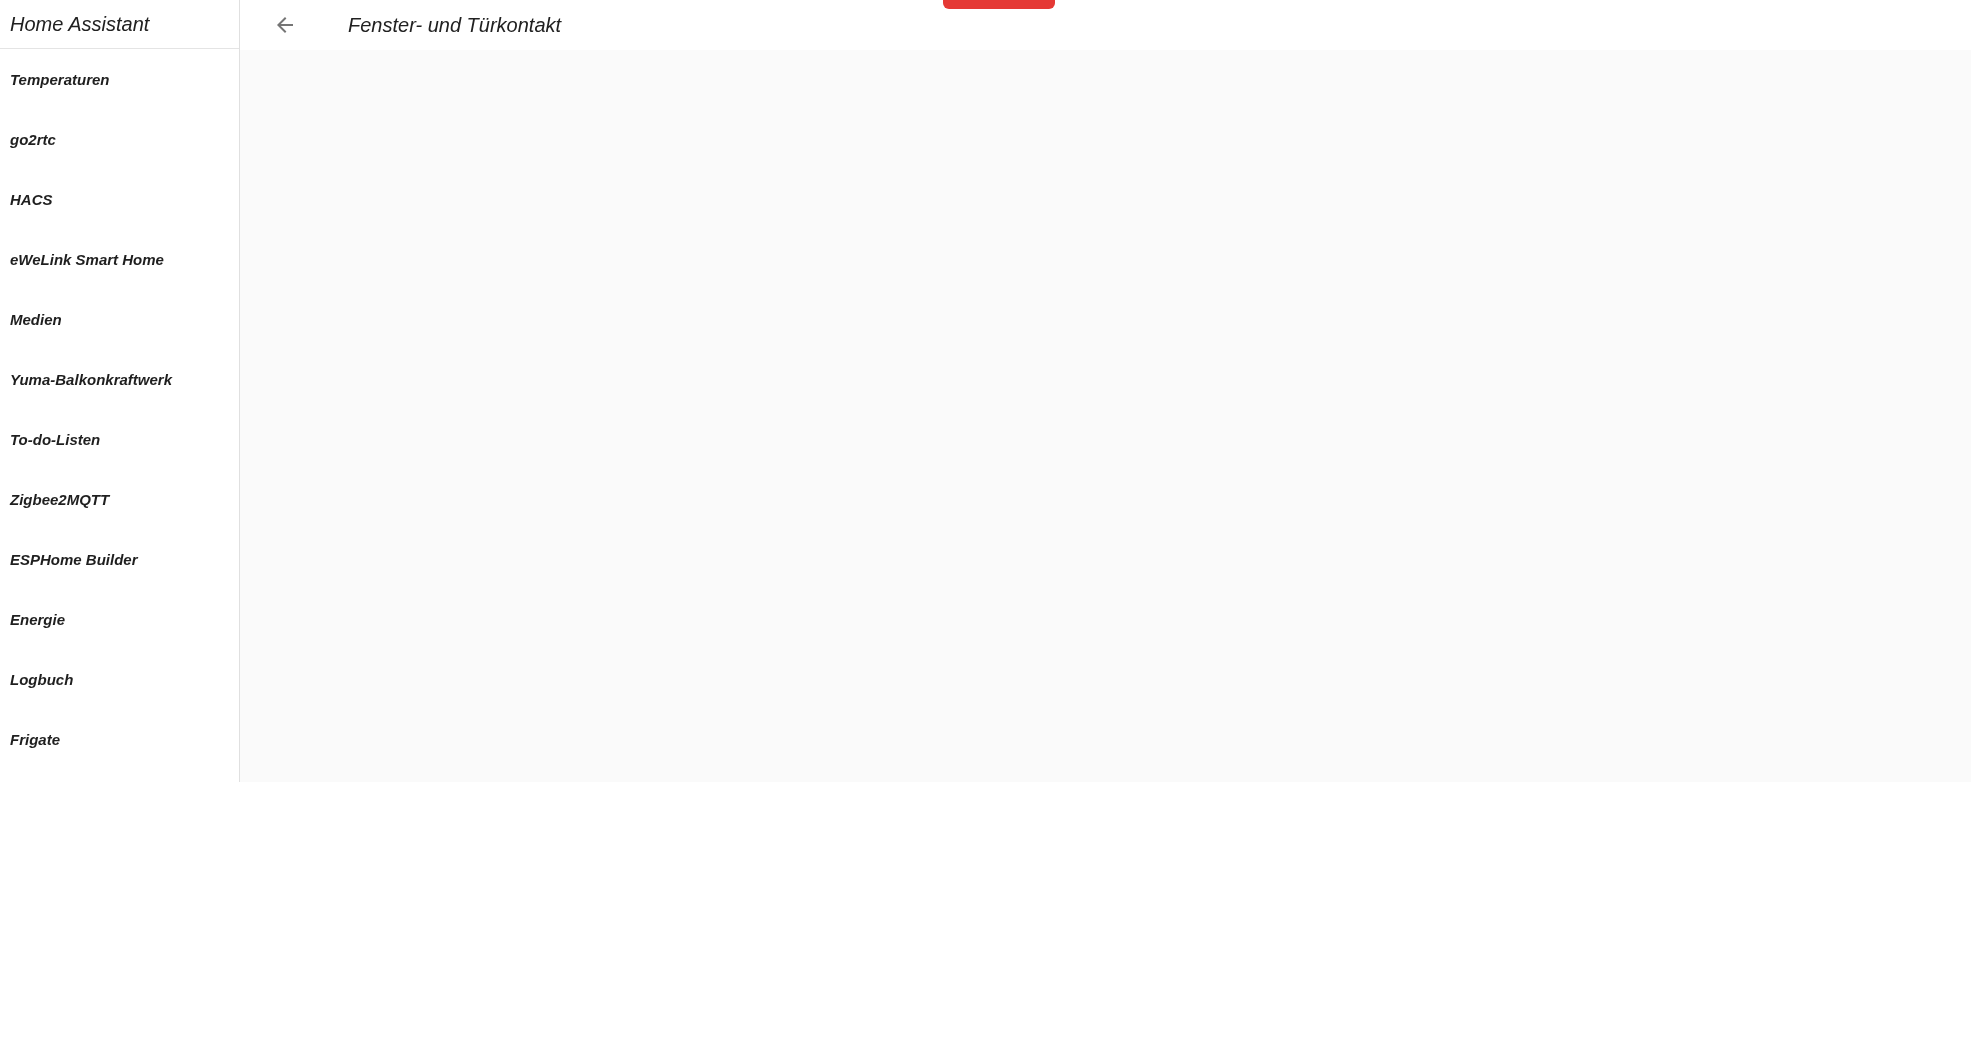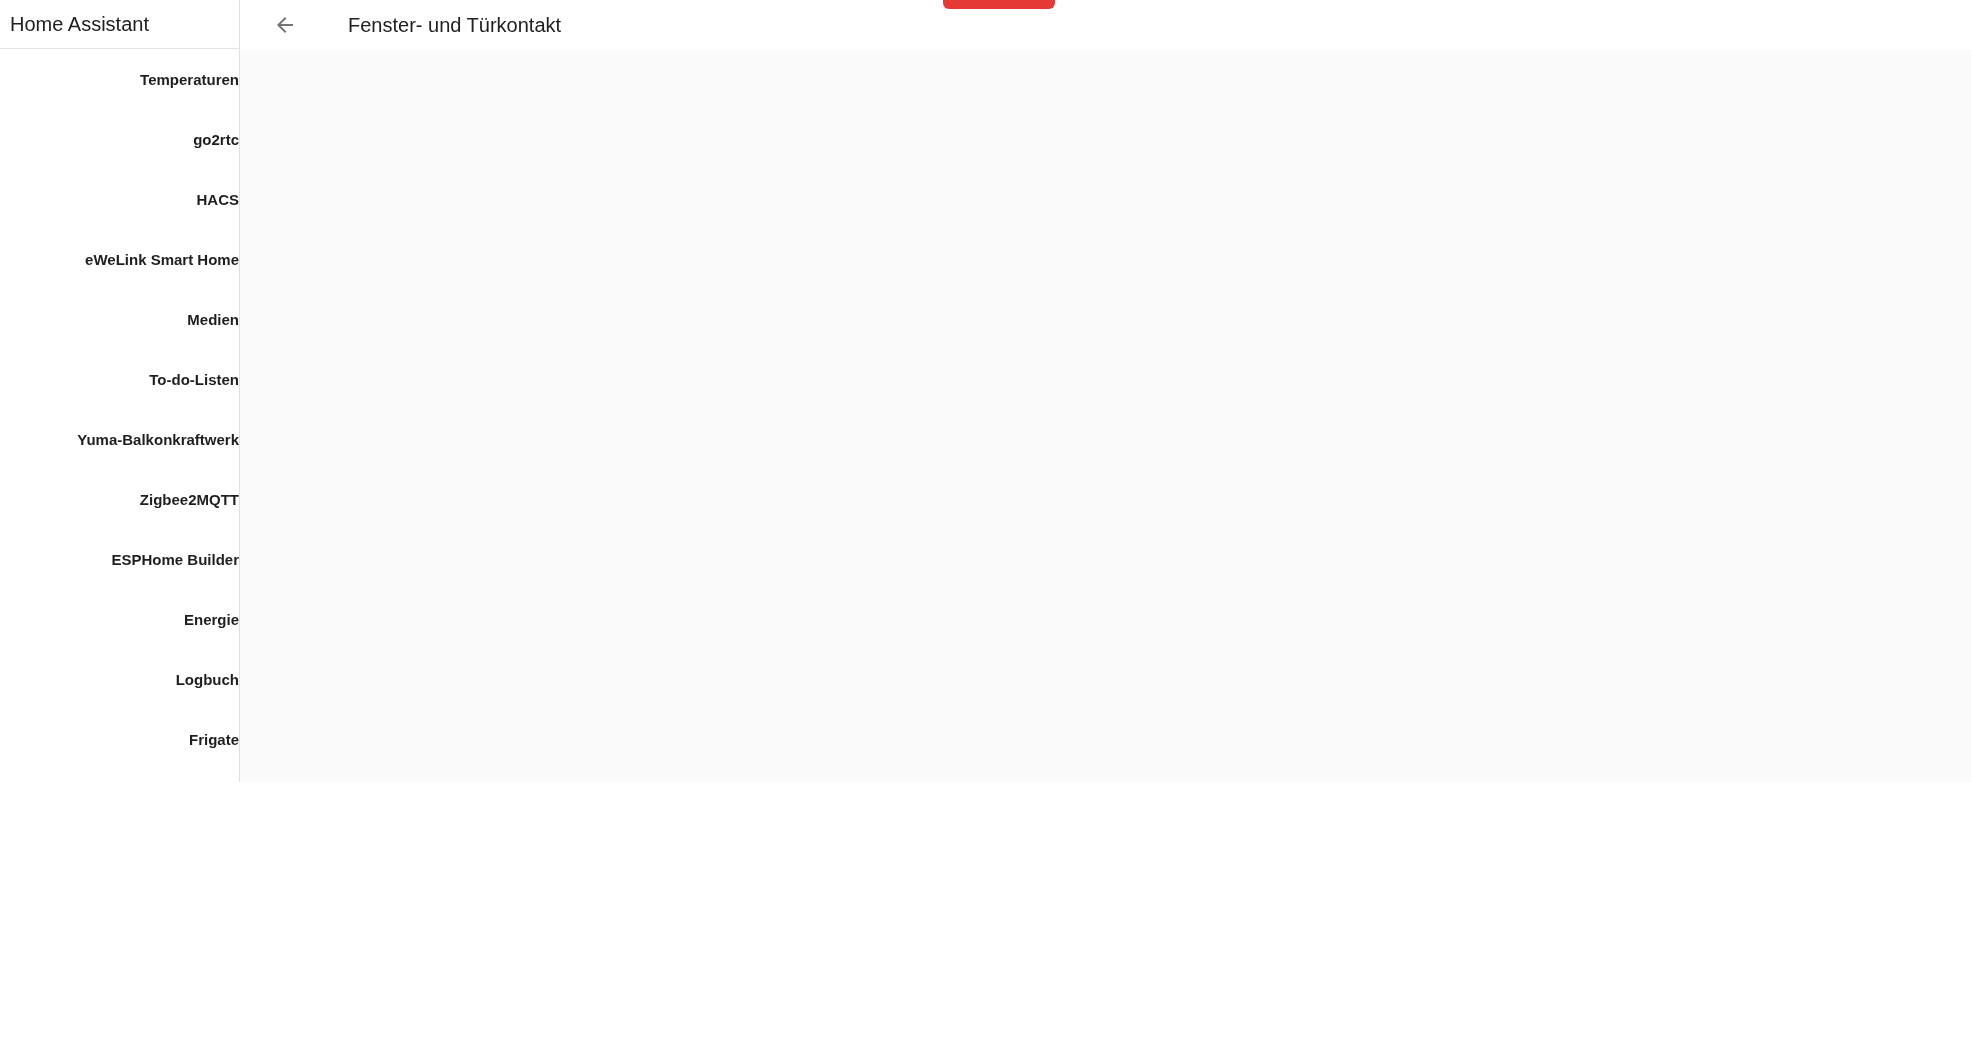--- a/index.html
+++ b/index.html
@@ -1,27 +1,27 @@
 <!DOCTYPE html>
 <html><head>
 <meta charset="utf-8">
 <style>
   * { margin:0; padding:0; box-sizing:border-box; }
   html,body { width:1971px; height:1042px; overflow:hidden; background:#fff;
               font-family:"Liberation Sans", sans-serif; color:#212121; }
-  .root { position:relative; width:1971px; height:782px; overflow:hidden; }
+  .root { position:relative; width:1971px; height:782px; overflow:hidden;font-style:italic; }
 
   
   .sidebar { position:absolute; left:0; top:0; width:240px; height:1042px;
              background:#fff; border-right:1px solid #e0e0e0; z-index:3; }
   .sidebar-header { height:49px; display:flex; align-items:center; padding-left:10px;
                     border-bottom:1px solid #e4e4e4; }
   .sidebar-title { font-size:20px; font-weight:400; color:#212121; }
   .side-item { height:60px; display:flex; align-items:center; padding-left:10px;
-               font-size:15px; font-weight:700; color:#1f1f1f; cursor:pointer;justify-content:flex-end; }
+               font-size:15px; font-weight:700; color:#1f1f1f; cursor:pointer; }
 
   
   .topbar { position:absolute; left:240px; top:0; width:1731px; height:50px;
             background:#fff; display:flex; align-items:center; z-index:2; }
   .back-btn { margin-left:33px; width:24px; height:24px; cursor:pointer; }
   .topbar-title { margin-left:51px; font-size:20px; font-weight:400; color:#212121; }
   .red-pill { position:absolute; left:943px; top:0; width:112px; height:9px;
               border-radius:0 0 6px 6px; z-index:6; }
 
   
@@ -116,24 +116,24 @@
       <div class="side-item">
           <span>HACS</span>
         </div>
       <div class="side-item">
           <span>eWeLink Smart Home</span>
         </div>
       <div class="side-item">
           <span>Medien</span>
         </div>
       <div class="side-item">
+          <span>Yuma-Balkonkraftwerk</span>
+        </div>
+      <div class="side-item">
           <span>To-do-Listen</span>
-        </div>
-      <div class="side-item">
-          <span>Yuma-Balkonkraftwerk</span>
         </div>
       <div class="side-item">
           <span>Zigbee2MQTT</span>
         </div>
       <div class="side-item">
           <span>ESPHome Builder</span>
         </div>
       <div class="side-item">
           <span>Energie</span>
         </div>

